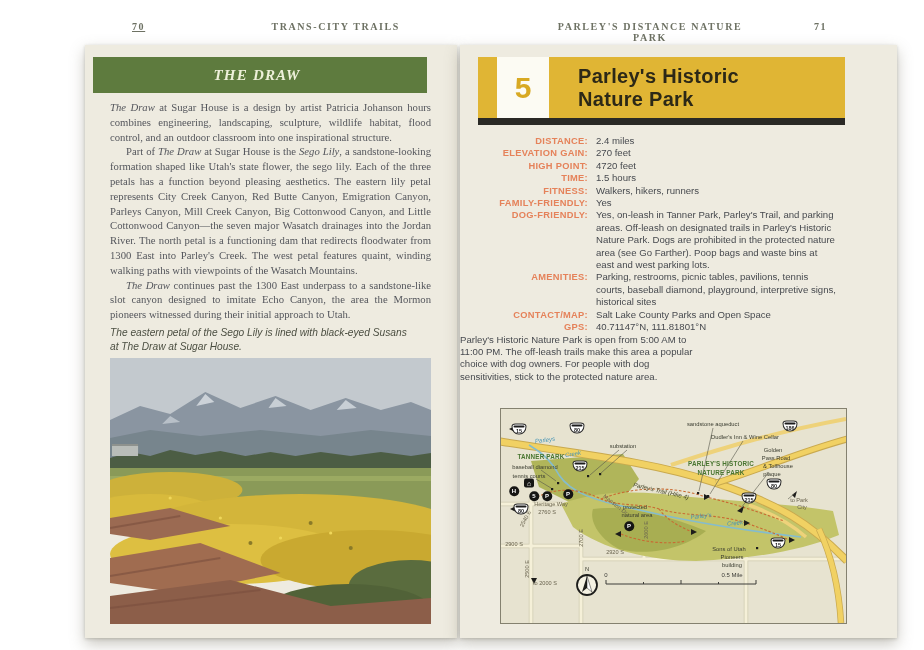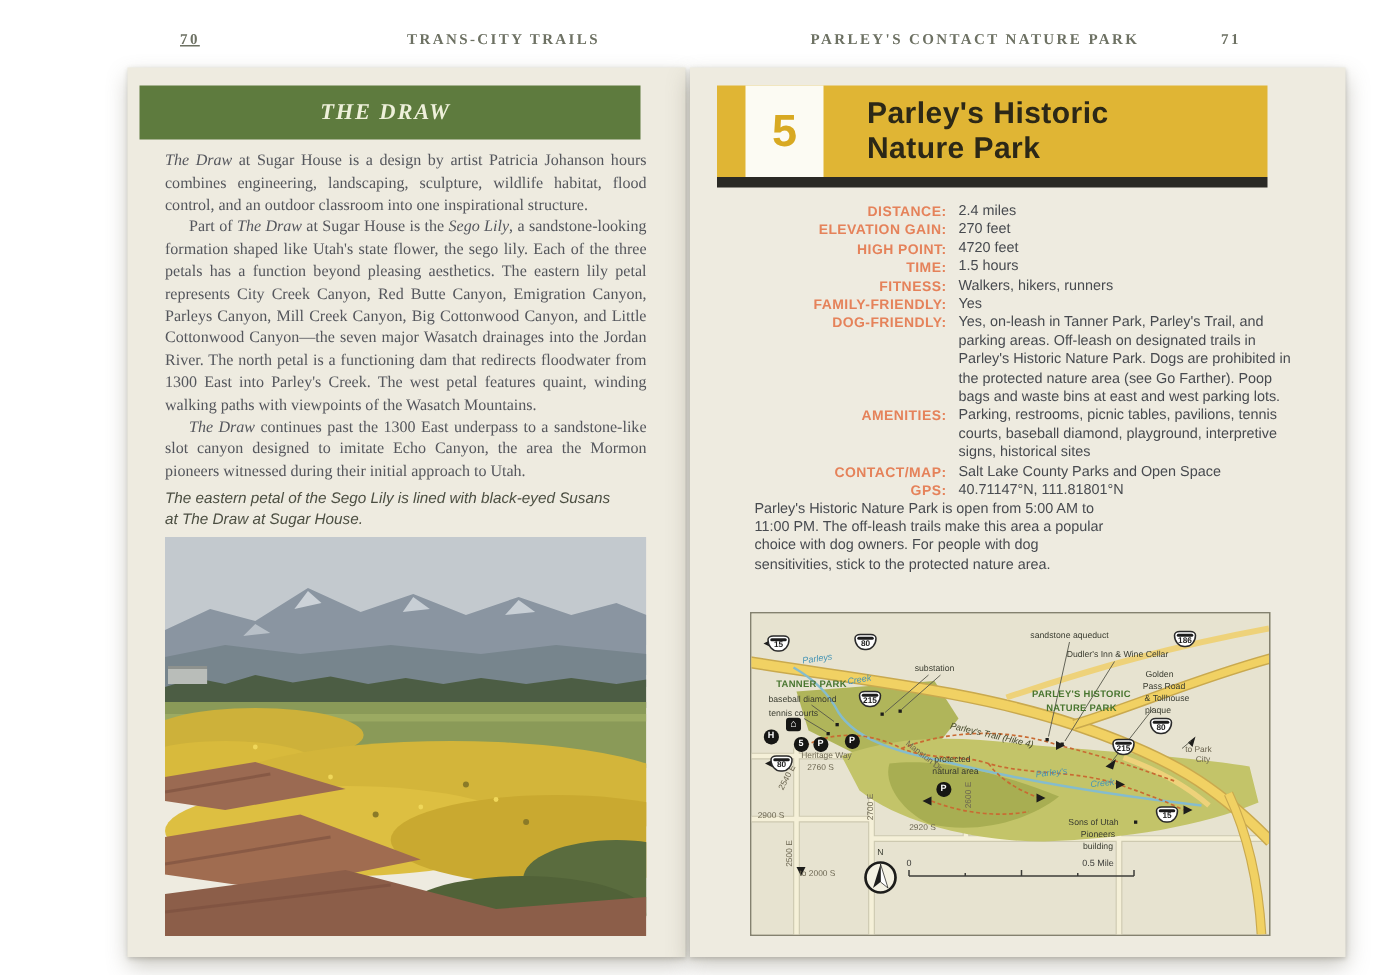--- a/index.html
+++ b/index.html
@@ -1,21 +1,21 @@
 <!DOCTYPE html>
 <html><head>
 <meta charset="utf-8">
 <style>
   html,body{margin:0;padding:0;background:#fff;}
   .stage{position:relative;width:924px;height:650px;background:#ffffff;overflow:hidden;
          font-family:"Liberation Sans","DejaVu Sans",sans-serif;}
   
   .rh{position:absolute;top:21px;font-family:"Liberation Serif","DejaVu Serif",serif;
       font-weight:bold;font-size:10px;letter-spacing:1.6px;color:#6d7163;}
-  .rh-num-left{left:120px;text-decoration:underline;}
+  .rh-num-left{left:132px;text-decoration:underline;}
   .rh-title-left{left:150px;width:250px;text-align:right;}
   .rh-title-right{left:540px;width:220px;text-align:center;}
   .rh-num-right{left:814px;}
   
   .page{position:absolute;top:45px;height:593px;background:#eeebe0;
         box-shadow:0 6px 14px rgba(110,105,88,.38),0 1px 3px rgba(110,105,88,.3);}
   .page-left{left:85px;width:372px;}
   .page-right{left:460px;width:437px;}
   
   .banner{position:absolute;left:8px;top:12px;width:334px;height:36px;background:#5e7b3e;
@@ -35,21 +35,21 @@
   
   .hike-header{position:absolute;left:18px;top:12px;width:367px;height:61px;background:#e0b534;}
   .numbox{position:absolute;left:19px;top:0;width:52px;height:61px;background:#fcfbf3;
           display:flex;align-items:center;justify-content:center;
           font-size:30px;font-weight:bold;color:#d8a922;}
   .hike-title{position:absolute;left:100px;top:8px;font-size:20px;line-height:23px;
               font-weight:bold;color:#2c2817;letter-spacing:.3px;}
   .black-bar{position:absolute;left:18px;top:73px;width:367px;height:7px;background:#2a2925;}
   
   .stats{position:absolute;left:0;top:90px;width:410px;}
-  .stat-row{display:flex;padding-left:43px;}
+  .stat-row{display:flex;}
   .stat-label{flex:none;width:128px;padding-right:8px;text-align:right;
               font-size:9.3px;line-height:12.4px;font-weight:bold;
               letter-spacing:.3px;color:#e5825a;}
   .stat-value{width:240px;font-size:9.6px;line-height:12.4px;color:#474a4f;}
   
   .map{position:absolute;left:40px;top:363px;width:345px;height:214px;
        border:1px solid #84816f;background:#e7e3d0;box-sizing:content-box;}
   .map svg{position:absolute;left:0;top:0;}
   #map-overlay{position:absolute;left:0;top:0;width:345px;height:214px;}
   .ml{position:absolute;white-space:nowrap;line-height:1;}
@@ -71,21 +71,21 @@
   .marker.house{border-radius:2px;width:10px;height:9px;font-size:7px;}
   .map-svg text{font-family:"Liberation Sans","DejaVu Sans",sans-serif;}
 </style>
 </head>
 <body>
 
 <div class="stage">
 
   <span class="rh rh-num-left">70</span>
   <span class="rh rh-title-left">TRANS-CITY TRAILS</span>
-  <span class="rh rh-title-right">PARLEY'S CONTACT NATURE PARK</span>
+  <span class="rh rh-title-right">PARLEY'S DISTANCE NATURE PARK</span>
   <span class="rh rh-num-right">71</span>
 
   <div class="page page-left">
     <div class="banner">
       <em>THE DRAW</em>
     </div>
     <div class="body" id="body-paragraphs">
         <p><em>The Draw</em><span> at Sugar House is a design by artist Patricia Johanson hours combines engineering, landscaping, sculpture, wildlife habitat, flood control, and an outdoor classroom into one inspirational structure.</span></p>
         <p><span>Part of </span><em>The Draw</em><span> at Sugar House is the </span><em>Sego Lily</em><span>, a sandstone-looking formation shaped like Utah's state flower, the sego lily. Each of the three petals has a function beyond pleasing aesthetics. The eastern lily petal represents City Creek Canyon, Red Butte Canyon, Emigration Canyon, Parleys Canyon, Mill Creek Canyon, Big Cottonwood Canyon, and Little Cottonwood Canyon—the seven major Wasatch drainages into the Jordan River. The north petal is a functioning dam that redirects floodwater from 1300 East into Parley's Creek. The west petal features quaint, winding walking paths with viewpoints of the Wasatch Mountains.</span></p>
         <p><em>The Draw</em><span> continues past the 1300 East underpass to a sandstone-like slot canyon designed to imitate Echo Canyon, the area the Mormon pioneers witnessed during their initial approach to Utah.</span></p>

